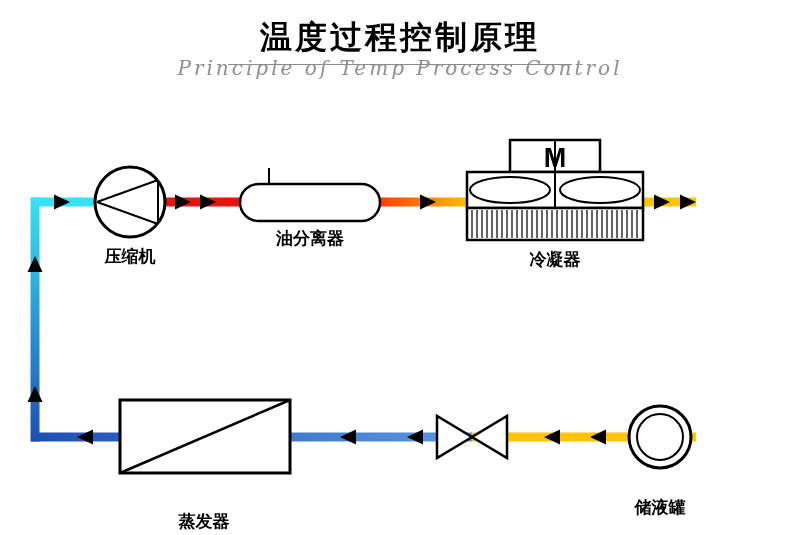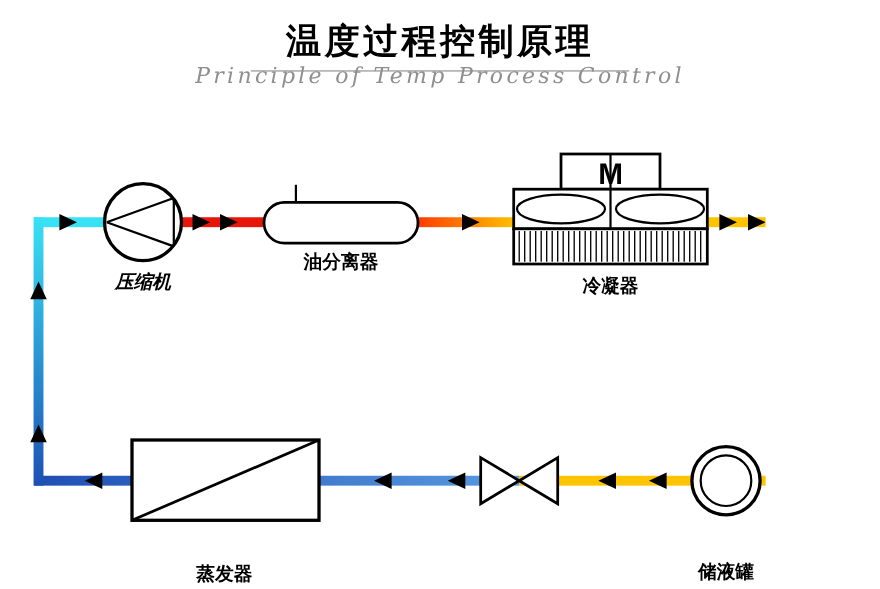--- a/index.html
+++ b/index.html
@@ -132,20 +132,20 @@
       <polygon points="437,416 437,458 472,437" stroke-width="2.5"></polygon>
       <polygon points="507,416 507,458 472,437" stroke-width="2.5"></polygon>
     </g>
 
     <g stroke="#000" fill="#fff">
       <rect x="120" y="400" width="170" height="73" stroke-width="3"></rect>
       <line x1="120" y1="473" x2="290" y2="400" stroke-width="2.5"></line>
     </g>
   </svg>
 
-  <div class="lbl" style="left:70px;top:245px;width:120px;font-style:italic;">压缩机</div>
+  <div class="lbl" style="left:70px;top:245px;width:120px;">压缩机</div>
   <div class="lbl" style="left:240px;top:227px;width:140px;">油分离器</div>
   <div class="lbl" style="left:495px;top:248px;width:120px;">冷凝器</div>
   <div class="lbl-vert" style="left:768px;top:266px;height:130px;">干燥过滤器</div>
-  <div class="lbl" style="left:600px;top:508px;width:120px;text-align:center;">储液罐</div>
+  <div class="lbl" style="left:600px;top:496px;width:120px;text-align:center;">储液罐</div>
   <div class="lbl" style="left:144px;top:482px;width:120px;margin-top:28px;">蒸发器</div>
 
 </div>
 
 </body></html>

